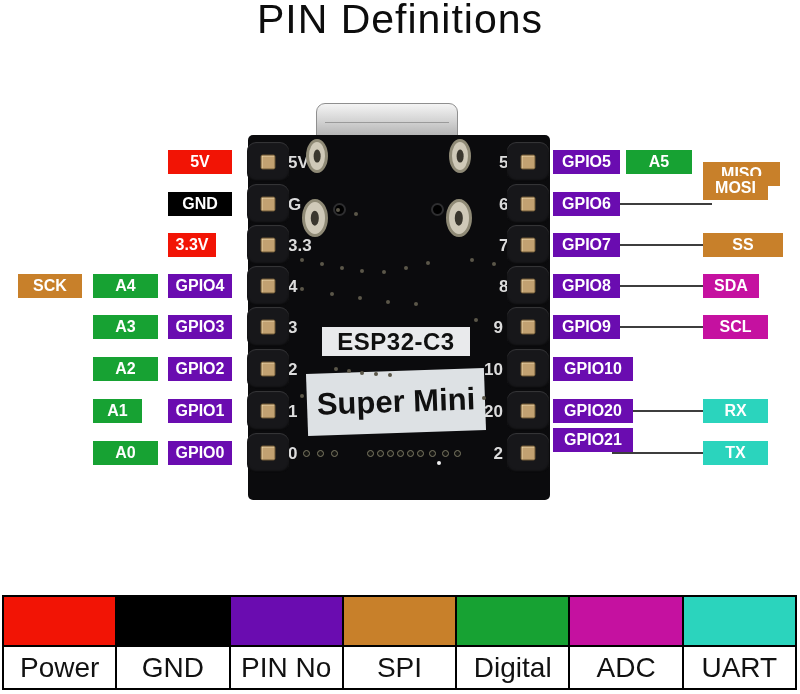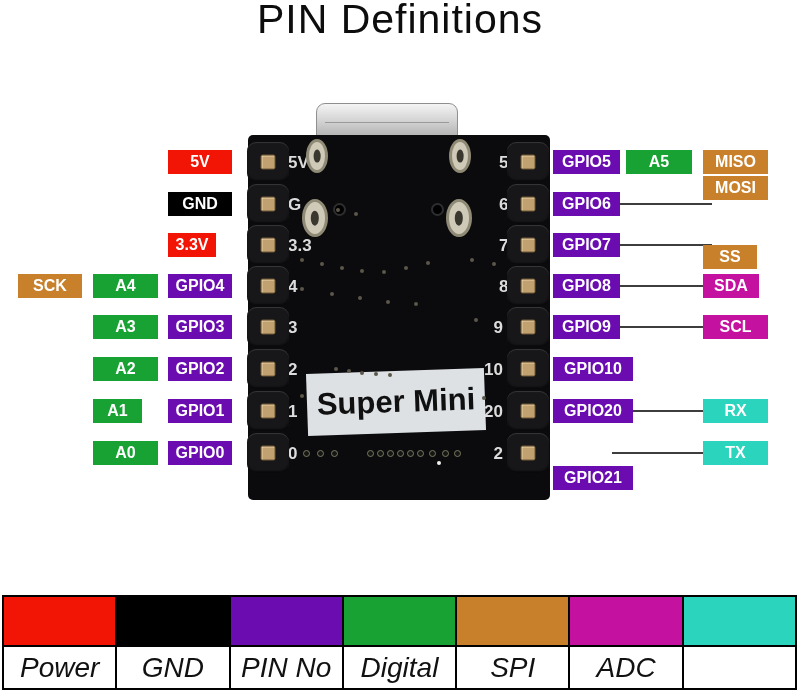--- a/index.html
+++ b/index.html
@@ -38,21 +38,21 @@
         box-sizing:border-box;z-index:2;}
   .oval::after{content:"";position:absolute;left:50%;top:50%;transform:translate(-50%,-50%);
         width:42%;height:46%;border-radius:50%;background:#3a372e;}
   .hole{position:absolute;width:13px;height:13px;border-radius:50%;background:#000;
         border:2px solid #2e2e30;box-sizing:border-box;z-index:2;}
   .via{position:absolute;width:4px;height:4px;border-radius:50%;background:#5b5749;z-index:2;}
   .bhole{position:absolute;width:5px;height:5px;border-radius:50%;background:#151512;
          border:1px solid #7d7a64;z-index:2;}
   .wdot{position:absolute;width:4px;height:4px;border-radius:50%;background:#f0f0f0;z-index:2;}
   
-  .legend{position:absolute;left:2px;top:595px;width:795px;height:95px;display:flex;z-index:2;font-style:italic;}
+  .legend{position:absolute;left:2px;top:595px;width:795px;height:95px;display:flex;z-index:2;}
   .lcell{flex:1;border:2px solid #000;margin-left:-2px;display:flex;flex-direction:column;box-sizing:border-box;}
   .lcell:first-child{margin-left:0;}
   .lswatch{height:48px;border-bottom:2px solid #000;}
   .llabel{flex:1;display:flex;align-items:center;justify-content:center;font-size:28px;color:#111;background:#fff;}
 </style>
 </head>
 <body>
 
 <div class="stage">
 
@@ -128,20 +128,21 @@
   <div class="silk" style="left:288px;top:445px">0</div>
   <div class="silk" style="left:499px;top:154px">5</div>
   <div class="silk" style="left:499px;top:196px">6</div>
   <div class="silk" style="left:499px;top:237px">7</div>
   <div class="silk" style="left:499px;top:278px">8</div>
   <div class="silk r" style="left:479px;top:319px">9</div>
   <div class="silk r" style="left:479px;top:361px">10</div>
   <div class="silk r" style="left:479px;top:403px">20</div>
   <div class="silk r" style="left:479px;top:445px">2</div>
 
+  <div class="sticker" style="left:322px;top:327px;width:148px;height:29px;font-size:24px;letter-spacing:.5px">ESP32-C3</div>
   <div class="sticker" style="left:307px;top:371px;width:178px;height:62px;font-size:31px;background:#dde1e4;transform:rotate(-2deg)">Super Mini</div>
 
   <i class="via" style="left:336px;top:208px"></i>
   <i class="via" style="left:354px;top:212px"></i>
   <i class="via" style="left:300px;top:258px"></i>
   <i class="via" style="left:320px;top:262px"></i>
   <i class="via" style="left:340px;top:266px"></i>
   <i class="via" style="left:360px;top:269px"></i>
   <i class="via" style="left:382px;top:270px"></i>
   <i class="via" style="left:404px;top:266px"></i>
@@ -193,58 +194,59 @@
   <div class="pbox c-pinno" style="left:168px;top:315px;width:64px">GPIO3</div>
   <div class="pbox c-digital" style="left:93px;top:357px;width:65px">A2</div>
   <div class="pbox c-pinno" style="left:168px;top:357px;width:64px">GPIO2</div>
   <div class="pbox c-digital" style="left:93px;top:399px;width:49px">A1</div>
   <div class="pbox c-pinno" style="left:168px;top:399px;width:64px">GPIO1</div>
   <div class="pbox c-digital" style="left:93px;top:441px;width:65px">A0</div>
   <div class="pbox c-pinno" style="left:168px;top:441px;width:64px">GPIO0</div>
 
   <div class="pbox c-pinno" style="left:553px;top:150px;width:67px">GPIO5</div>
   <div class="pbox c-digital" style="left:626px;top:150px;width:66px">A5</div>
-  <div class="pbox c-spi" style="left:703px;top:150px;width:65px">MISO</div>
+  <div class="pbox c-spi" style="left:703px;top:162px;width:77px">MISO</div>
   <div class="pbox c-pinno" style="left:553px;top:192px;width:67px">GPIO6</div>
   <div class="pbox c-spi" style="left:703px;top:176px;width:65px">MOSI</div>
   <div class="pbox c-pinno" style="left:553px;top:233px;width:67px">GPIO7</div>
-  <div class="pbox c-spi" style="left:703px;top:245px;width:54px">SS</div>
+  <div class="pbox c-spi" style="left:703px;top:233px;width:80px">SS</div>
   <div class="pbox c-pinno" style="left:553px;top:274px;width:67px">GPIO8</div>
   <div class="pbox c-adc" style="left:703px;top:274px;width:56px">SDA</div>
   <div class="pbox c-pinno" style="left:553px;top:315px;width:67px">GPIO9</div>
   <div class="pbox c-adc" style="left:703px;top:315px;width:65px">SCL</div>
   <div class="pbox c-pinno" style="left:553px;top:357px;width:80px">GPIO10</div>
   <div class="pbox c-pinno" style="left:553px;top:399px;width:80px">GPIO20</div>
   <div class="pbox c-uart" style="left:703px;top:399px;width:65px">RX</div>
-  <div class="pbox c-pinno" style="left:553px;top:466px;width:80px">GPIO21</div>
+  <div class="pbox c-pinno" style="left:553px;top:428px;width:80px">GPIO21</div>
   <div class="pbox c-uart" style="left:703px;top:441px;width:65px">TX</div>
 
   <div class="legend">
     <div class="lcell">
       <div class="lswatch" style="background: rgb(242, 20, 5);"></div>
       <div class="llabel">Power</div>
     </div>
     <div class="lcell">
       <div class="lswatch" style="background: rgb(0, 0, 0);"></div>
       <div class="llabel">GND</div>
     </div>
     <div class="lcell">
       <div class="lswatch" style="background: rgb(106, 12, 176);"></div>
       <div class="llabel">PIN No</div>
     </div>
     <div class="lcell">
+      <div class="lswatch" style="background: rgb(200, 128, 42);"></div>
+      <div class="llabel">SPI</div>
+    </div>
+    <div class="lcell">
       <div class="lswatch" style="background: rgb(23, 162, 51);"></div>
       <div class="llabel">Digital</div>
     </div>
     <div class="lcell">
-      <div class="lswatch" style="background: rgb(200, 128, 42);"></div>
-      <div class="llabel">SPI</div>
-    </div>
-    <div class="lcell">
       <div class="lswatch" style="background: rgb(197, 17, 160);"></div>
       <div class="llabel">ADC</div>
     </div>
     <div class="lcell">
       <div class="lswatch" style="background: rgb(43, 212, 189);"></div>
+      <div class="llabel">UART</div>
     </div>
   </div>
 
 </div>
 
 </body></html>

